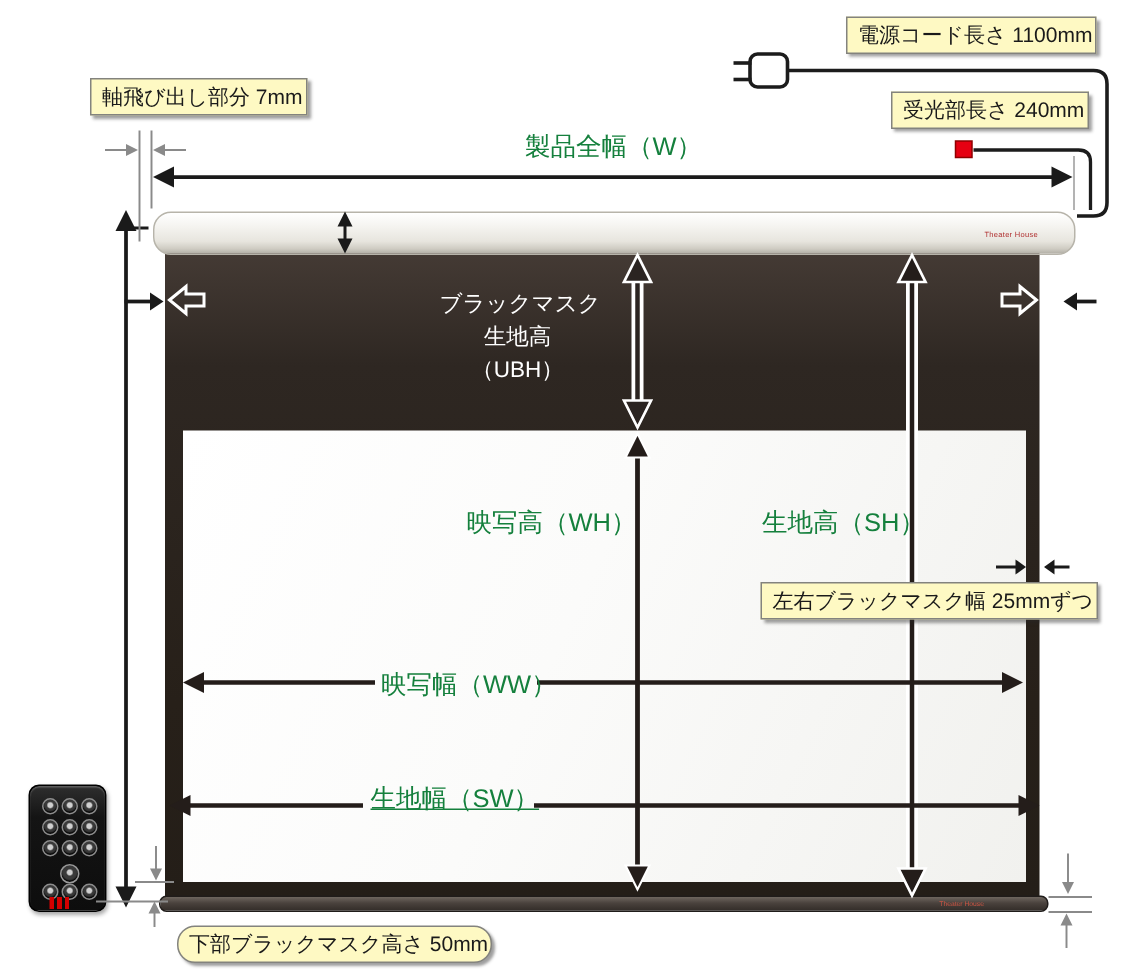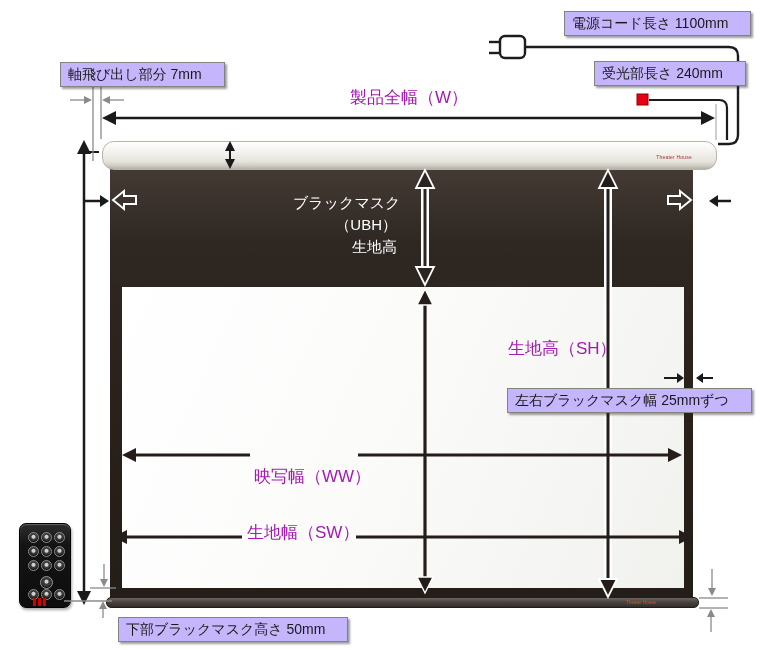--- a/index.html
+++ b/index.html
@@ -46,29 +46,29 @@
     background:radial-gradient(circle at 50% 42%,#cfcfcf 0 1.5px,#3a3a3a 2.5px 100%);
     box-shadow:inset 0 -1px 1px #000;
   }
   .rbtn.set{width:13px;height:13px;border-color:#9a9a9a;}
   .rlogo{
     position:absolute;left:13px;top:74px;width:18px;height:8px;
     background:linear-gradient(90deg,#d40000 0 3px,transparent 3px 5px,#d40000 5px 8px,transparent 8px 10px,#d40000 10px 13px,transparent 13px 100%);
   }
   
   .callout{
-    position:absolute;z-index:6;background:#c4b5fd;border:1px solid #83837e;
-    padding:2px 22px 3px 7px;font-size:14px;line-height:18px;color:#1a1a1a;
+    position:absolute;z-index:6;background:#fef9c3;border:1px solid #83837e;
+    padding:2px 2px 3px 7px;font-size:14px;line-height:18px;color:#1a1a1a;
     white-space:nowrap;box-shadow:2px 2px 2px rgba(40,40,40,.45);
   }
   .dim{
-    position:absolute;z-index:5;font-size:17px;line-height:21px;color:#a21caf;white-space:nowrap;
+    position:absolute;z-index:5;font-size:17px;line-height:21px;color:#15803d;white-space:nowrap;
   }
   .dim.white{color:#ffffff;}
-  .dim.center{text-align:right;}
+  .dim.center{text-align:center;}
   svg.overlay{position:absolute;left:0;top:0;z-index:4;pointer-events:none;}
 </style>
 </head>
 <body>
 
 <div id="stage">
 
   <div class="fabric"></div>
   <div class="screen"></div>
 
@@ -208,26 +208,27 @@
 
     <g>
       <path d="M649,100 H719 Q727,100 727,108 V140" fill="none" stroke="#1c1c1c" stroke-width="2.2"></path>
       <rect x="637" y="94" width="11" height="11" fill="#e60012" stroke="#8f0000" stroke-width="1"></rect>
     </g>
   </svg>
 
   <div class="dim" style="left:350px;top:87px;">製品全幅（W）</div>
   <div class="dim white center" style="left:293px;top:192px;width:104px;font-size:15px;line-height:22px;">
     <div>ブラックマスク</div>
+    <div>生地高</div>
     <div>（UBH）</div>
-    <div>生地高</div>
-  </div>
+  </div>
+  <div class="dim" style="left:311px;top:338px;">映写高（WH）</div>
   <div class="dim" style="left:508px;top:338px;">生地高（SH）</div>
-  <div class="dim" style="left:254px;top:446px;margin-top:20px;">映写幅（WW）</div>
-  <div class="dim" style="left:247px;top:522px;">生地幅（SW）</div>
+  <div class="dim" style="left:254px;top:446px;">映写幅（WW）</div>
+  <div class="dim" style="left:247px;top:522px;text-decoration:underline;">生地幅（SW）</div>
 
   <div class="callout" style="left:564px;top:11px;">電源コード長さ 1100mm</div>
   <div class="callout" style="left:594px;top:61px;">受光部長さ 240mm</div>
-  <div class="callout" style="left:60px;top:62px;">軸飛び出し部分 7mm</div>
+  <div class="callout" style="left:60px;top:52px;">軸飛び出し部分 7mm</div>
   <div class="callout" style="left:507px;top:388px;">左右ブラックマスク幅 25mmずつ</div>
-  <div class="callout" style="left:118px;top:617px;">下部ブラックマスク高さ 50mm</div>
+  <div class="callout" style="left:118px;top:617px;border-radius:12px;">下部ブラックマスク高さ 50mm</div>
 
 </div>
 
 </body></html>

